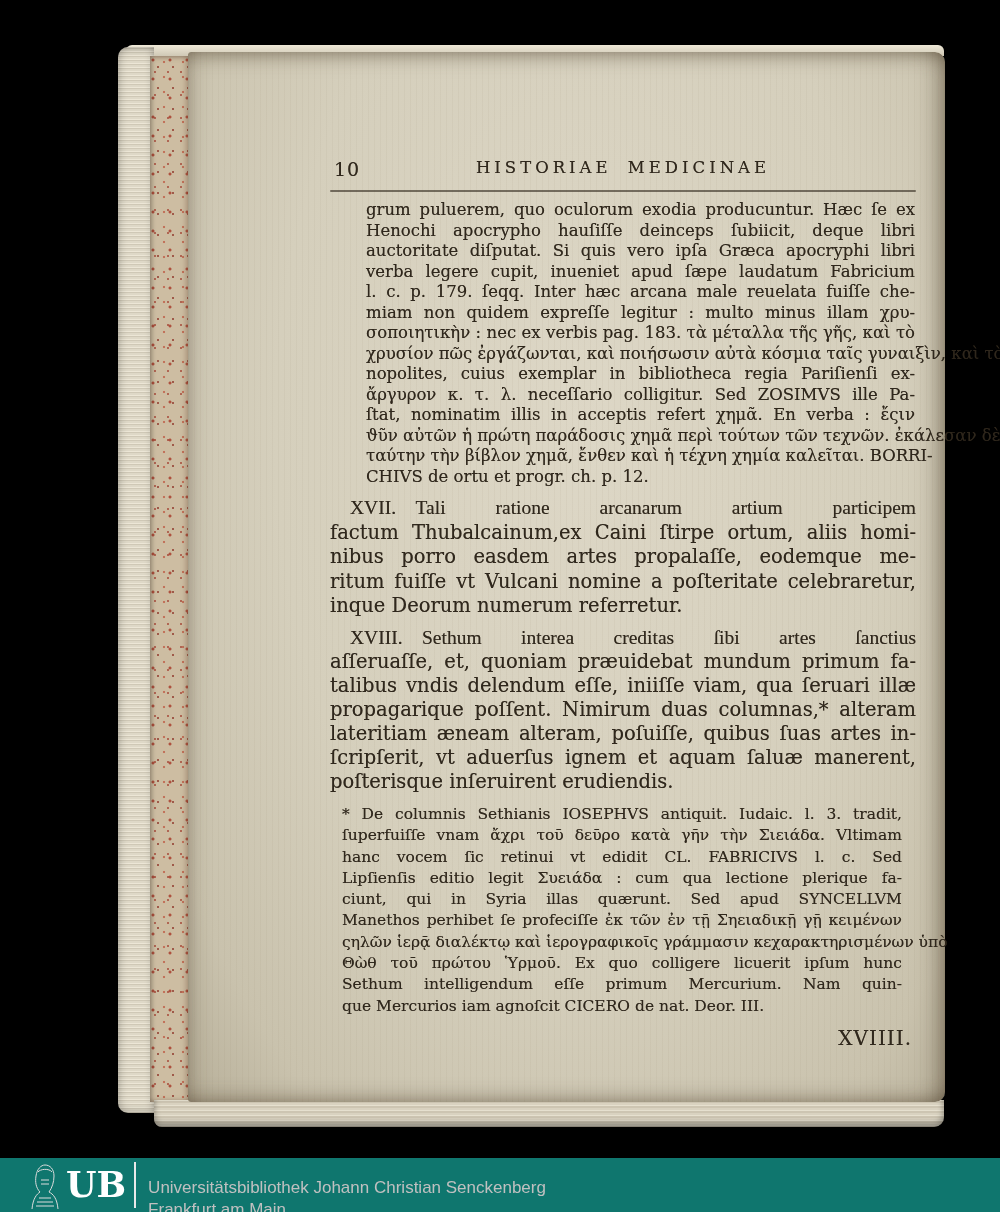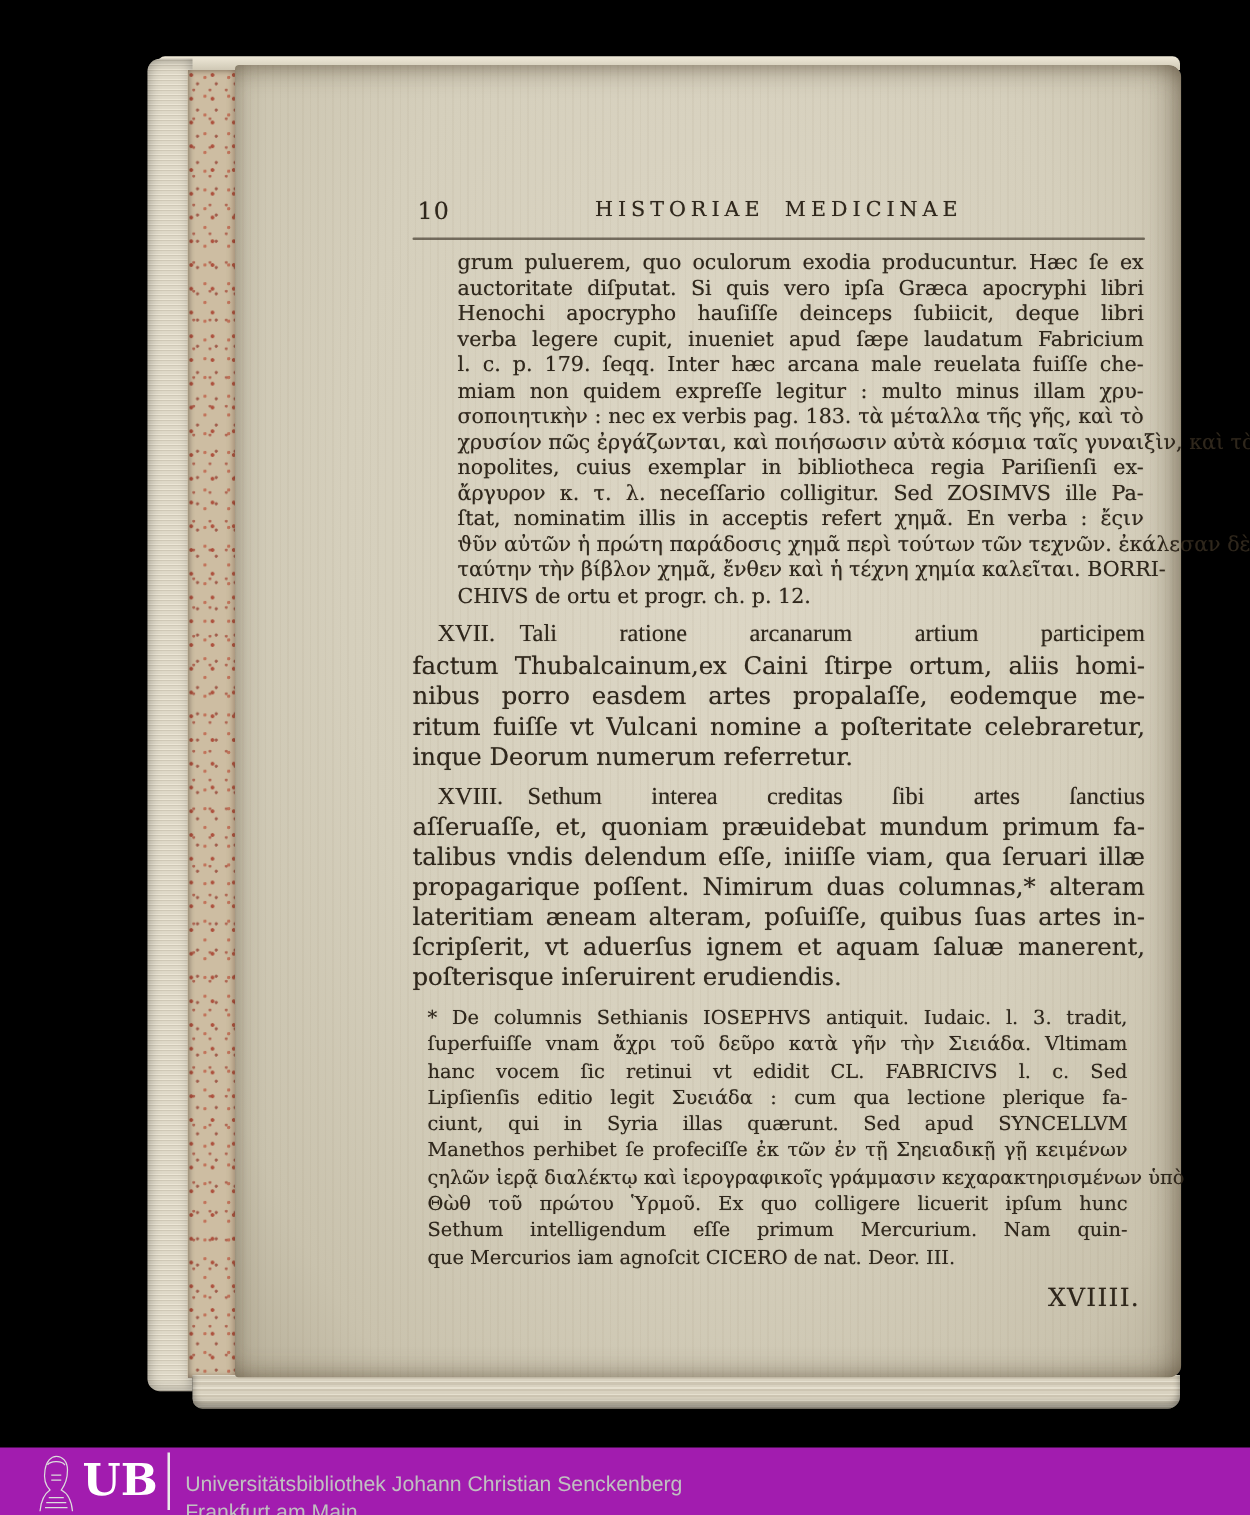--- a/index.html
+++ b/index.html
@@ -70,21 +70,21 @@
   .section{left:0;width:586px;font-size:19.5px;}
   .section .line:first-child{text-indent:20px;font-family:Liberation Serif, serif;}
   .sec17{top:344px;line-height:24.5px;}
   .sec18{top:474px;line-height:24px;}
   .footnote{top:652px;left:12px;width:560px;font-size:15.5px;line-height:21.3px;}
   .catchword{position:absolute;top:874px;right:4px;font-size:20px;letter-spacing:1px;}
 
   
   .banner{
     position:absolute;left:0;top:1158px;width:1000px;height:54px;
-    background:#a21caf;display:flex;align-items:center;
+    background:#0f766e;display:flex;align-items:center;
   }
   .portrait{margin-left:27px;width:36px;height:50px;flex:0 0 auto;}
   .ub{
     font-family:"DejaVu Serif","Liberation Serif",serif;font-weight:bold;
     color:#ffffff;font-size:35px;line-height:54px;margin-left:3px;
   }
   .logo-divider{width:2px;height:46px;background:#e9e9e9;margin:0 12px 0 8px;}
   .banner-text{
     font-family:"Liberation Sans","DejaVu Sans",sans-serif;
     color:var(--banner-text,#c0c0c0);font-size:17px;line-height:22px;margin-top:28px;
@@ -103,22 +103,22 @@
   <div class="page">
     <div class="text-block">
       <div class="header-row">
         <span class="page-number">10</span>
         <div class="running-title">HISTORIAE MEDICINAE</div>
       </div>
       <div class="rule"></div>
 
       <div class="para continuation">
           <div class="line">grum puluerem, quo oculorum exodia producuntur. Hæc ſe ex</div>
+          <div class="line">Henochi apocrypho hauſiſſe deinceps ſubiicit, deque libri</div>
           <div class="line">auctoritate diſputat. Si quis vero ipſa Græca apocryphi libri</div>
-          <div class="line">Henochi apocrypho hauſiſſe deinceps ſubiicit, deque libri</div>
           <div class="line">verba legere cupit, inueniet apud ſæpe laudatum Fabricium</div>
           <div class="line">l. c. p. 179. ſeqq. Inter hæc arcana male reuelata fuiſſe che-</div>
           <div class="line">miam non quidem expreſſe legitur : multo minus illam χρυ-</div>
           <div class="line">σοποιητικὴν : nec ex verbis pag. 183. τὰ μέταλλα τῆς γῆς, καὶ τὸ</div>
           <div class="line">χρυσίον πῶς ἐργάζωνται, καὶ ποιήσωσιν αὐτὰ κόσμια ταῖς γυναιξὶν, καὶ τὸν</div>
           <div class="line">nopolites, cuius exemplar in bibliotheca regia Pariſienſi ex-</div>
           <div class="line">ἄργυρον κ. τ. λ. neceſſario colligitur. Sed ZOSIMVS ille Pa-</div>
           <div class="line">ſtat, nominatim illis in acceptis refert χημᾶ. En verba : ἔςιν</div>
           <div class="line">ϑῦν αὐτῶν ἡ πρώτη παράδοσις χημᾶ περὶ τούτων τῶν τεχνῶν. ἐκάλεσαν δὲ</div>
           <div class="line">ταύτην τὴν βίβλον χημᾶ, ἔνθεν καὶ ἡ τέχνη χημία καλεῖται. BORRI-</div>

